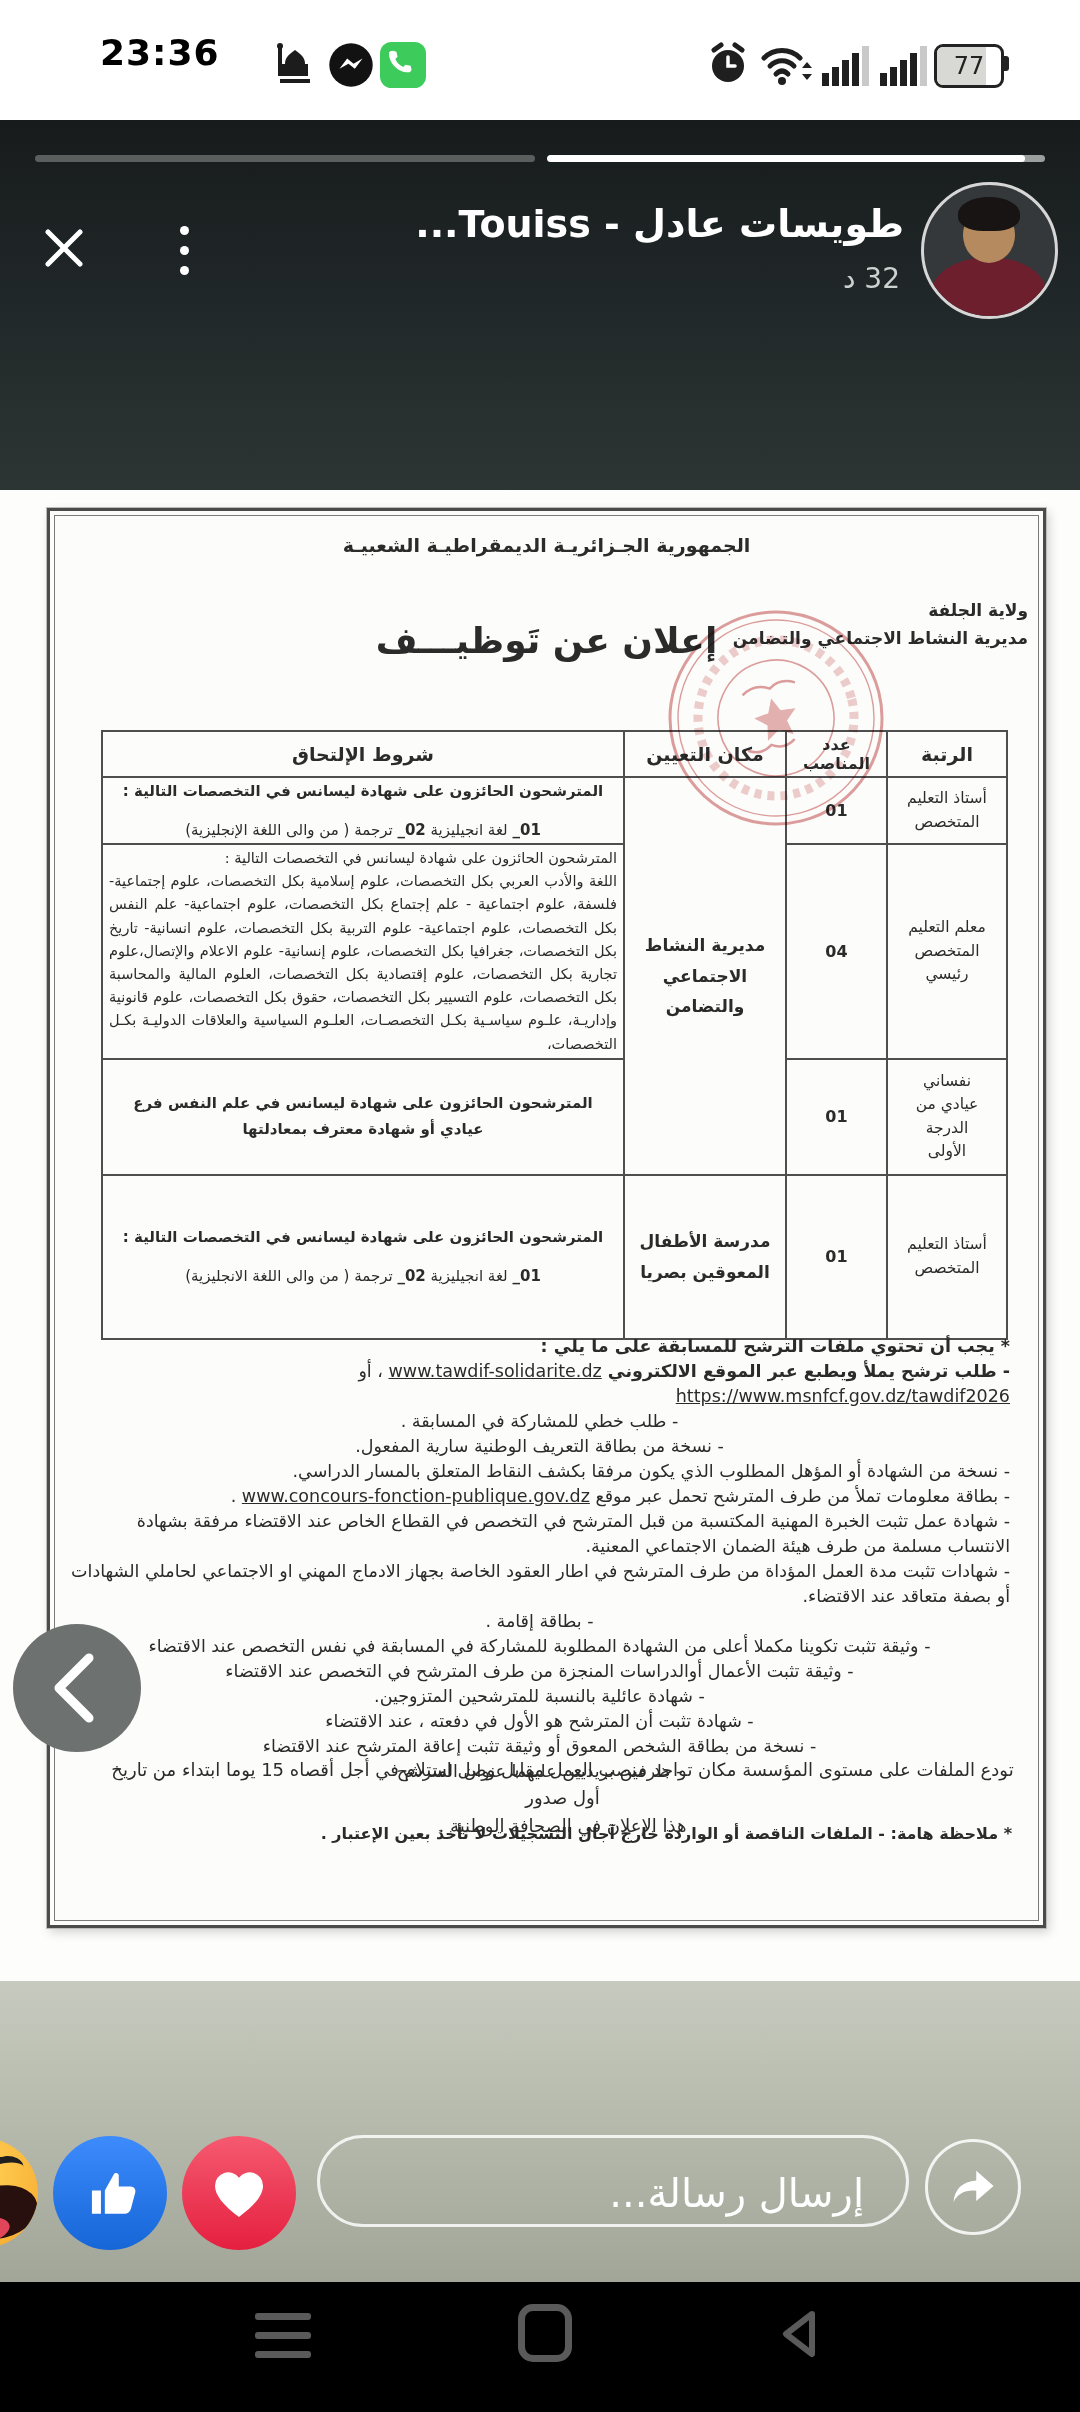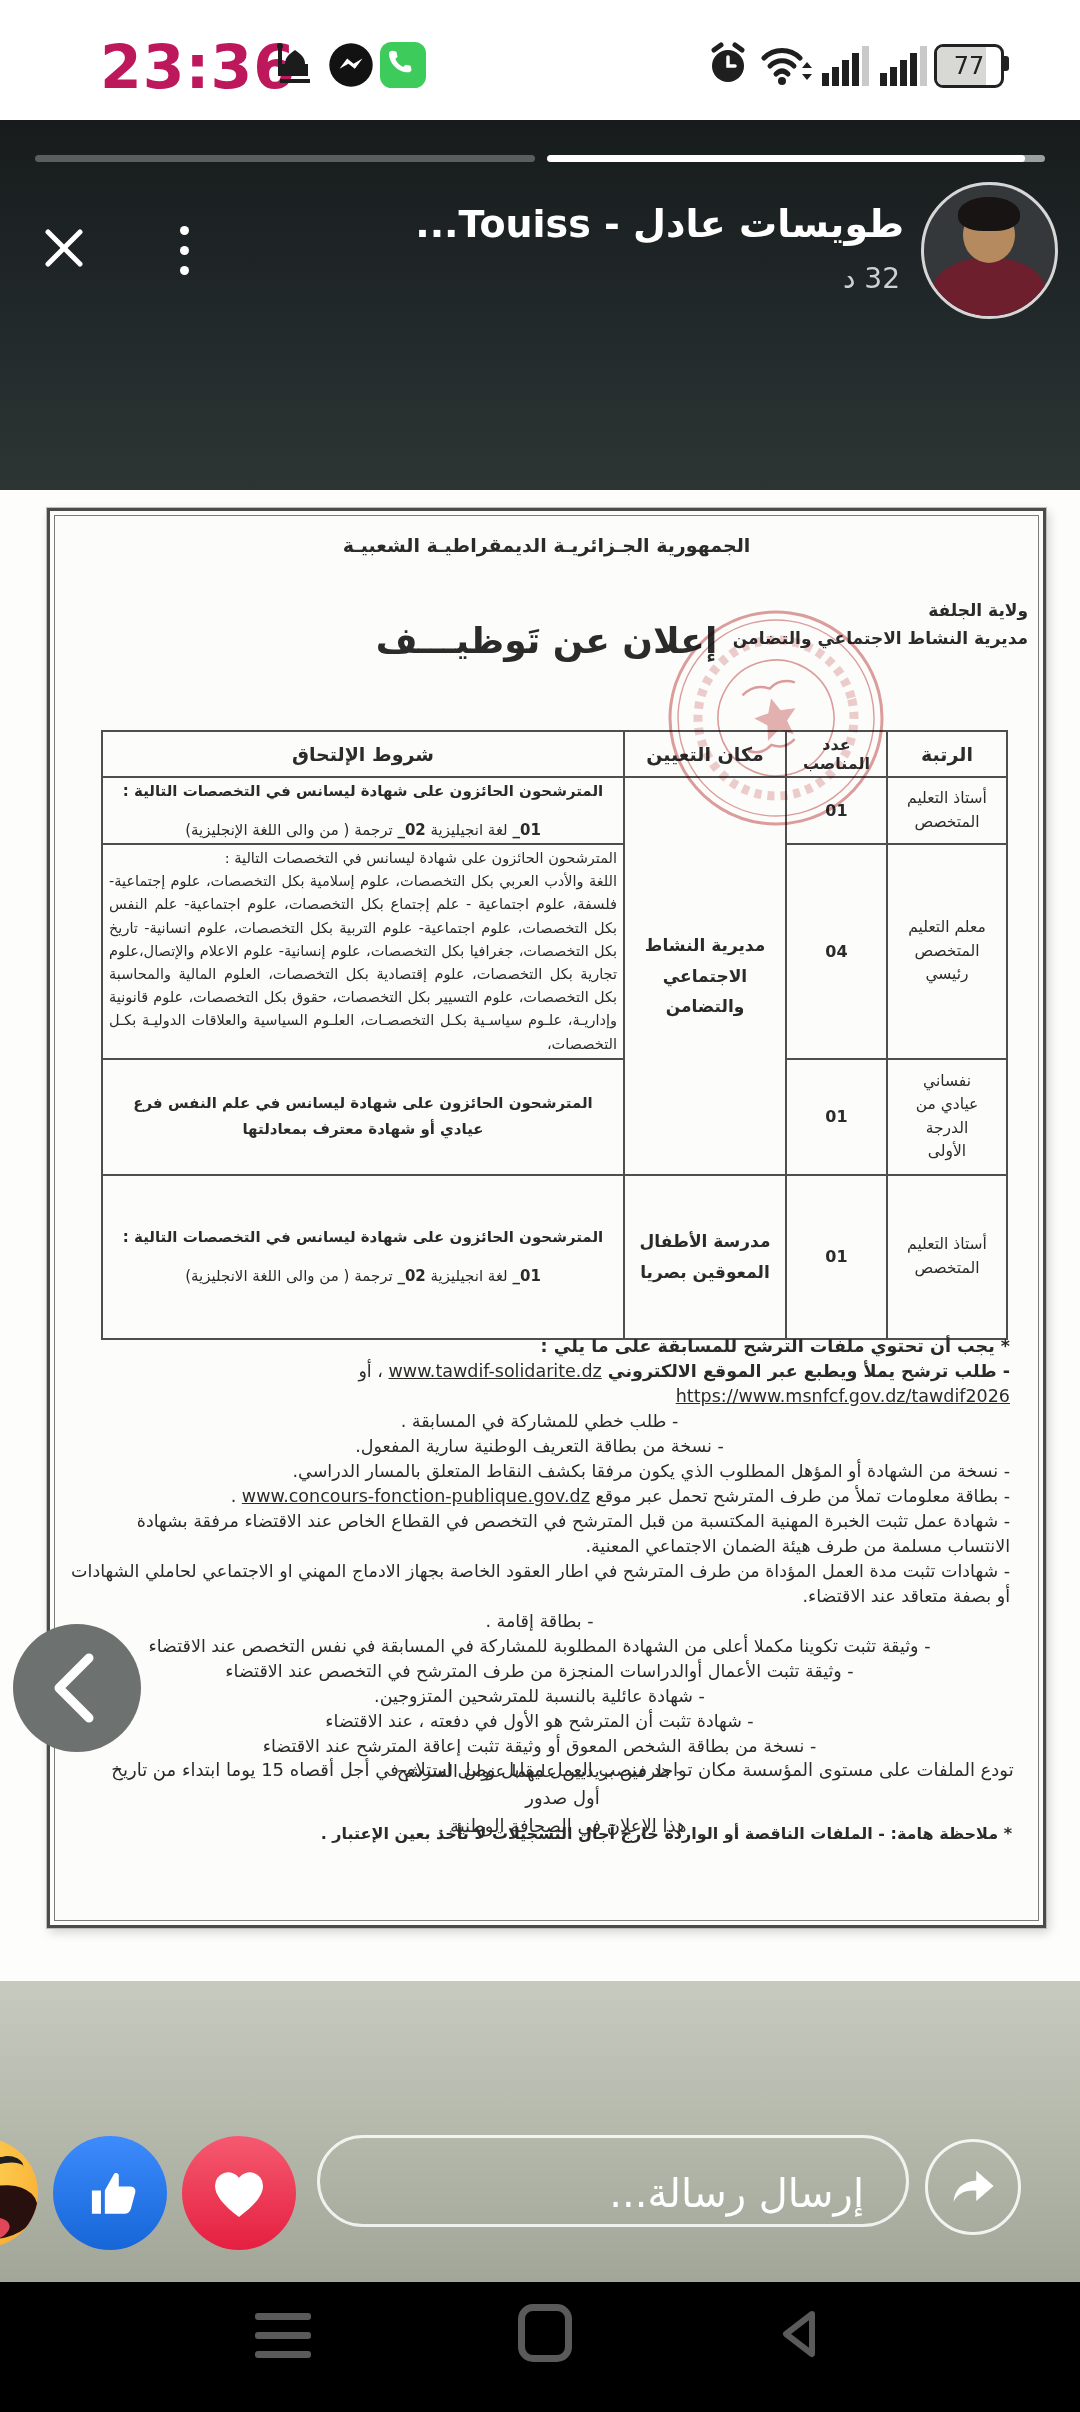--- a/index.html
+++ b/index.html
@@ -2,21 +2,21 @@
 <html><head>
 <meta charset="utf-8">
 <style>
   html,body{margin:0;padding:0;}
   body{width:1080px;height:2412px;position:relative;overflow:hidden;
        font-family:"DejaVu Sans","Liberation Sans",sans-serif;background:#ffffff;}
   .abs{position:absolute;}
 
   
   .status-bar{left:0;top:0;width:1080px;height:120px;background:#ffffff;}
-  .sb-time{left:100px;top:32px;font-size:60px;font-weight:600;color:#be185d;letter-spacing:1px;}
+  .sb-time{left:100px;top:32px;font-size:36px;font-weight:600;color:#000000;letter-spacing:1px;}
   .sb-ic{top:42px;}
 
   
   .story-header{left:0;top:120px;width:1080px;height:370px;
       background:linear-gradient(180deg,#171b1c 0%,#22292a 55%,#2d3534 100%);}
   .pbar{top:35px;height:7px;border-radius:4px;}
   .pbar1{left:35px;width:500px;background:#5a5f5e;}
   .pbar2{left:547px;width:498px;background:#9aa09e;overflow:hidden;}
   .pbar2-fill{position:absolute;left:0;top:0;height:100%;width:96%;background:#ffffff;border-radius:4px;}
   .close-btn{left:36px;top:100px;width:56px;height:56px;cursor:pointer;}

